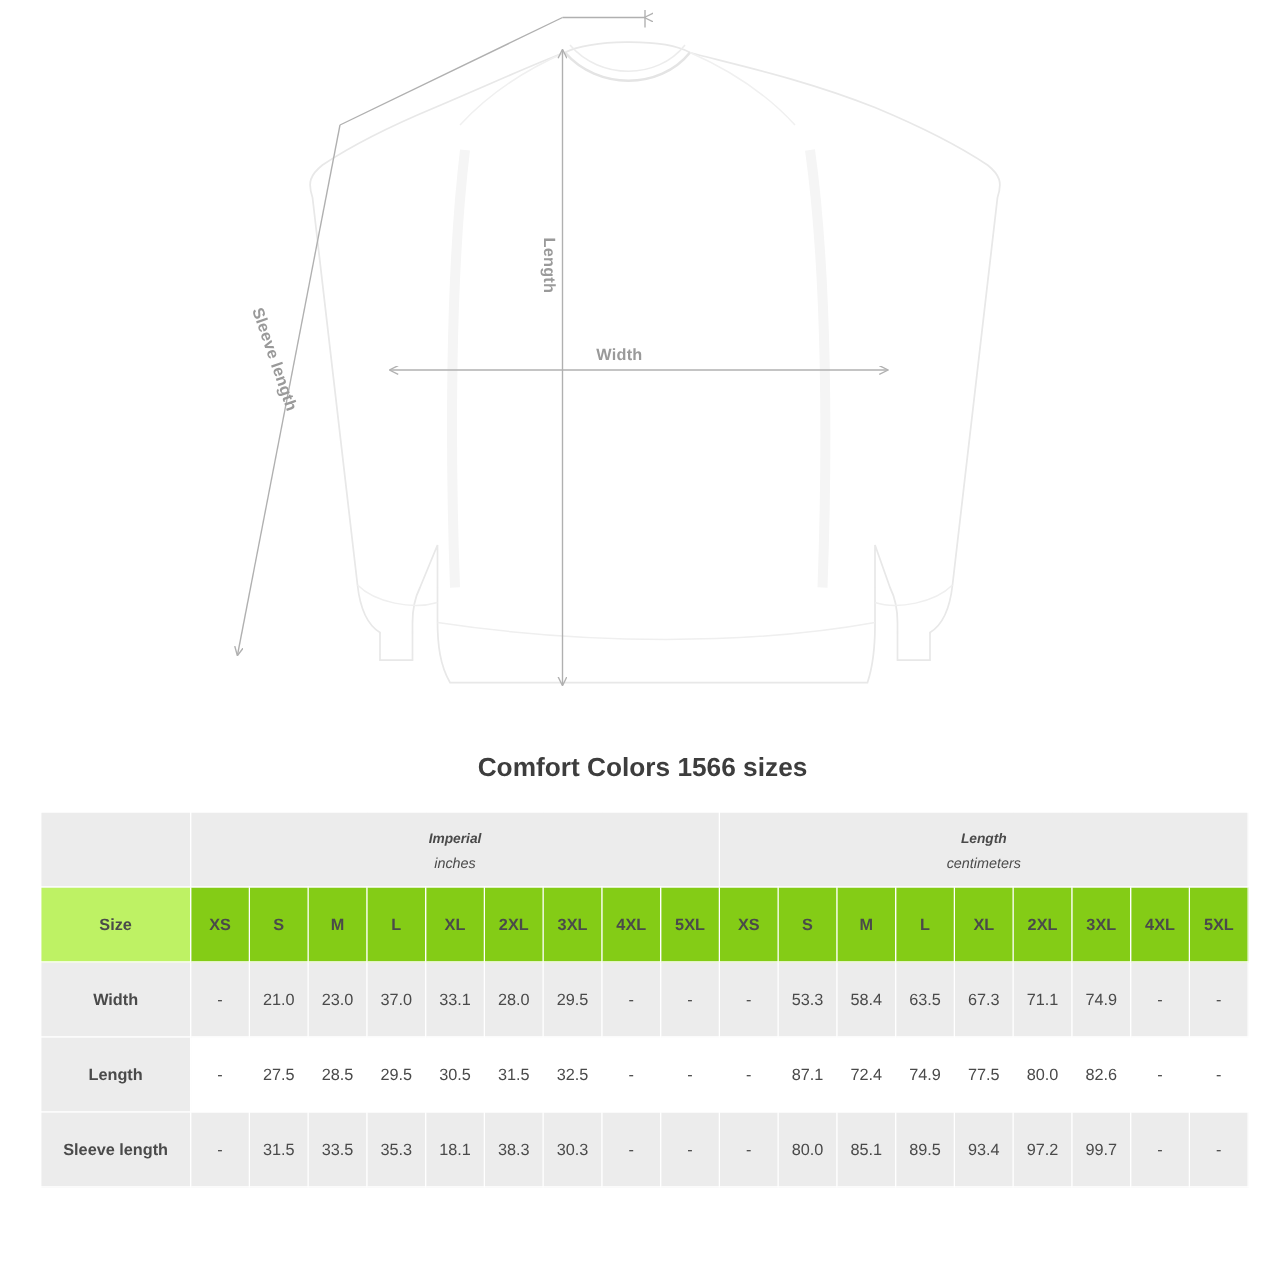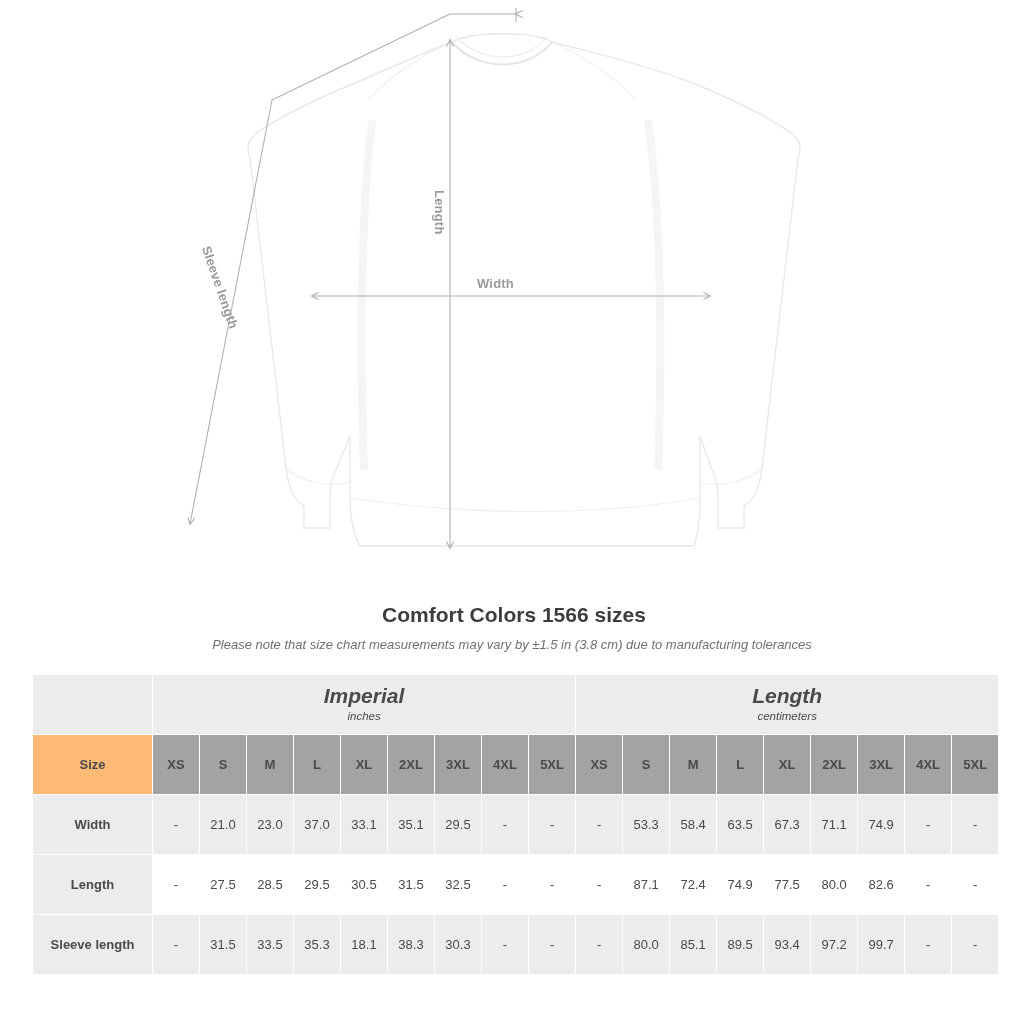--- a/index.html
+++ b/index.html
@@ -96,21 +96,21 @@
     padding: 0;
     height: 59px;
   }
   .unit-head {
     background: #ececec;
     height: 82px;
     font-style: italic;
     color: #6d6d6d;
   }
   .unit-head .unit-name {
-    font-size: 21px;
+    font-size: 11px;
     font-weight: bold;
     display: block;
     line-height: 22px;
   }
   .unit-head .unit-sub {
     font-size: 11.5px;
     font-style: italic;
     display: block;
     line-height: 18px;
   }
@@ -118,27 +118,27 @@
     background: #ececec;
   }
   .row-head {
     background: #ececec;
     font-weight: bold;
     font-size: 13.5px;
     color: #3f3f3f;
     width: 120px;
   }
   .head-row td {
-    background: #a3a3a3;
+    background: #84cc16;
     font-weight: bold;
     font-size: 13px;
     color: #3f3f3f;
   }
   .head-row td.row-head {
-    background: #fdba74;
+    background: #bef264;
   }
   tr.shaded td {
     background: #ececec;
   }
   tr.plain td {
     background: #ffffff;
   }
   tr.shaded td.row-head, tr.plain td.row-head {
     background: #ececec;
   }
@@ -217,21 +217,20 @@
       </g>
     </svg>
 
     <div class="dim-label label-length">Length</div>
     <div class="dim-label label-width">Width</div>
     <div class="dim-label label-sleeve">Sleeve length</div>
   </div>
 
   <div class="title-block">
     <h1 class="chart-title">Comfort Colors 1566 sizes</h1>
-    <p class="chart-note">Please note that size chart measurements may vary by ±1.5 in (3.8 cm) due to manufacturing tolerances</p>
   </div>
 
   <div class="table-wrap">
     <table class="size-table">
       <colgroup>
         <col style="width:120px">
         <col span="18" class="col-size">
       </colgroup>
       <tbody>
         <tr>
@@ -268,21 +267,21 @@
           <td>5XL</td>
         </tr>
 
         <tr class="shaded">
           <td class="row-head">Width</td>
           <td>-</td>
           <td>21.0</td>
           <td>23.0</td>
           <td>37.0</td>
           <td>33.1</td>
-          <td>35.1</td>
+          <td>28.0</td>
           <td>29.5</td>
           <td>-</td>
           <td>-</td>
           <td>-</td>
           <td>53.3</td>
           <td>58.4</td>
           <td>63.5</td>
           <td>67.3</td>
           <td>71.1</td>
           <td>74.9</td>

